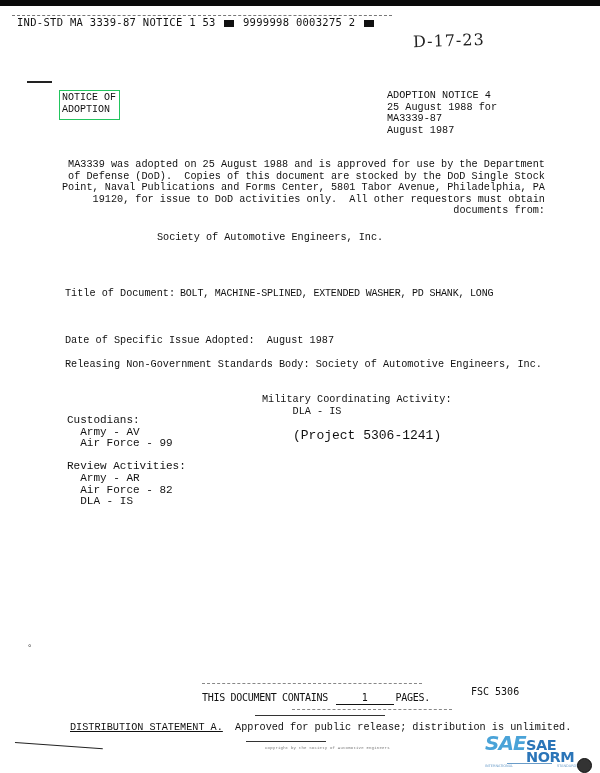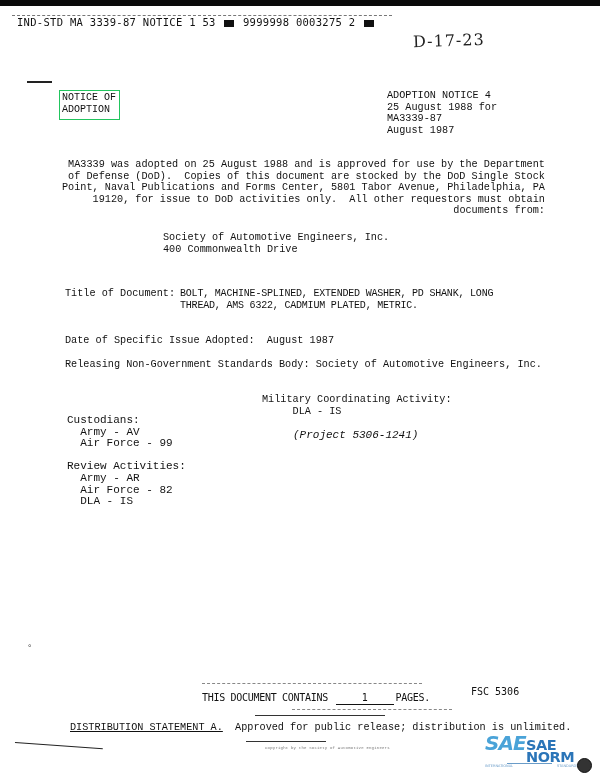--- a/index.html
+++ b/index.html
@@ -11,28 +11,28 @@
     .abs { position: absolute; white-space: pre; }
     .topbar { position: absolute; left: 0; top: 0; width: 600px; height: 6px; background: #0a0a0a; }
     .topbar-rule { position: absolute; left: 12px; top: 15px; width: 380px; height: 1px; border-top: 1px dashed #777; }
     .header-code { left: 17px; top: 17px; font-size: 10.5px; letter-spacing: 0.3px; font-family: "DejaVu Sans Mono", monospace; }
     .blk { display: inline-block; width: 10px; height: 7px; background: #111; vertical-align: middle; margin: 0 2px; }
     .handwritten { left: 413px; top: 35px; font-family: "DejaVu Serif", serif; font-size: 16px; color: #222; letter-spacing: 1px; transform: rotate(-2deg); }
     .margin-mark { left: 27px; top: 81px; width: 25px; height: 2px; background: #222; }
     .notice-box { left: 59px; top: 90px; width: 55px; height: 26px; border: 1px solid #22c55e; padding: 1px 2px; line-height: 12px; font-size: 10px; }
     .adoption-block { left: 387px; top: 90px; line-height: 11.6px; font-size: 10.2px; }
     .para { left: 62px; top: 159px; line-height: 11.6px; font-size: 10.2px; text-align: right; }
-    .address { left: 157px; top: 232px; line-height: 11.6px; font-size: 10.2px; margin-left: 6px; }
+    .address { left: 157px; top: 232px; line-height: 11.6px; font-size: 10.2px; }
     .title-label { left: 65px; top: 288px; font-size: 10.2px; }
     .title-value { left: 180px; top: 288px; line-height: 12px; font-size: 10px; letter-spacing: -0.2px; }
     .date-line { left: 65px; top: 335px; font-size: 10.2px; }
     .releasing { left: 65px; top: 359px; font-size: 10.2px; text-align: center; }
     .custodians { left: 67px; top: 394px; line-height: 11.6px; font-size: 11px; margin-top: 21px; }
     .military { left: 262px; top: 394px; line-height: 11.6px; font-size: 10.2px; }
-    .project { left: 293px; top: 430px; font-size: 11px; font-style: italic; }
+    .project { left: 293px; top: 430px; font-size: 13px; }
     .stray-mark { left: 27px; top: 643px; font-size: 9px; color: #444; }
     .pages-rule { left: 202px; top: 683px; width: 220px; height: 1px; border-top: 1px dashed #888; }
     .pages-line { left: 202px; top: 692px; font-size: 10px; font-family: "DejaVu Sans Mono", monospace; letter-spacing: -0.3px; }
     .pages-blank { display: inline-block; width: 58px; border-bottom: 1px solid #111; text-align: center; margin: 0 2px; }
     .pages-rule2 { left: 292px; top: 709px; width: 160px; height: 1px; border-top: 1px dashed #888; }
     .fsc { left: 471px; top: 686px; font-size: 10px; font-family: "DejaVu Sans Mono", monospace; }
     .dist-rule { left: 255px; top: 715px; width: 130px; height: 1px; background: #333; }
     .dist-line { left: 70px; top: 722px; font-size: 10.2px; }
     .dist-label { text-decoration: underline; }
     .bottom-stroke { left: 15px; top: 742px; width: 88px; height: 1px; background: #222; transform: rotate(4deg); transform-origin: left; }
@@ -57,24 +57,24 @@
 <div class="abs handwritten">D-17-23</div>
 
 <div class="abs margin-mark"></div>
 
 <div class="abs notice-box"><div>NOTICE OF</div><div>ADOPTION</div></div>
 
 <div class="abs adoption-block"><div>ADOPTION NOTICE 4</div><div>25 August 1988 for</div><div>MA3339-87</div><div>August 1987</div></div>
 
 <div class="abs para"><div>MA3339 was adopted on 25 August 1988 and is approved for use by the Department</div><div>of Defense (DoD).  Copies of this document are stocked by the DoD Single Stock</div><div>Point, Naval Publications and Forms Center, 5801 Tabor Avenue, Philadelphia, PA</div><div>19120, for issue to DoD activities only.  All other requestors must obtain</div><div>documents from:</div></div>
 
-<div class="abs address"><div>Society of Automotive Engineers, Inc.</div><div>400 Commonwealth Drive</div></div>
+<div class="abs address"><div>Society of Automotive Engineers, Inc.</div></div>
 
 <div class="abs title-label">Title of Document:</div>
-<div class="abs title-value"><div>BOLT, MACHINE-SPLINED, EXTENDED WASHER, PD SHANK, LONG</div><div>THREAD, AMS 6322, CADMIUM PLATED, METRIC.</div></div>
+<div class="abs title-value"><div>BOLT, MACHINE-SPLINED, EXTENDED WASHER, PD SHANK, LONG</div></div>
 
 <div class="abs date-line">Date of Specific Issue Adopted:  August 1987</div>
 
 <div class="abs releasing">Releasing Non-Government Standards Body: Society of Automotive Engineers, Inc.</div>
 
 <div class="abs custodians"><div>Custodians:</div><div>  <span>Army - AV</span></div><div>  <span>Air Force - 99</span></div><div>&nbsp;</div><div>Review Activities:</div><div>  <span>Army - AR</span></div><div>  <span>Air Force - 82</span></div><div>  <span>DLA - IS</span></div></div>
 
 <div class="abs military"><div>Military Coordinating Activity:</div><div>     <span>DLA - IS</span></div></div>
 <div class="abs project">(Project 5306-1241)</div>
 

